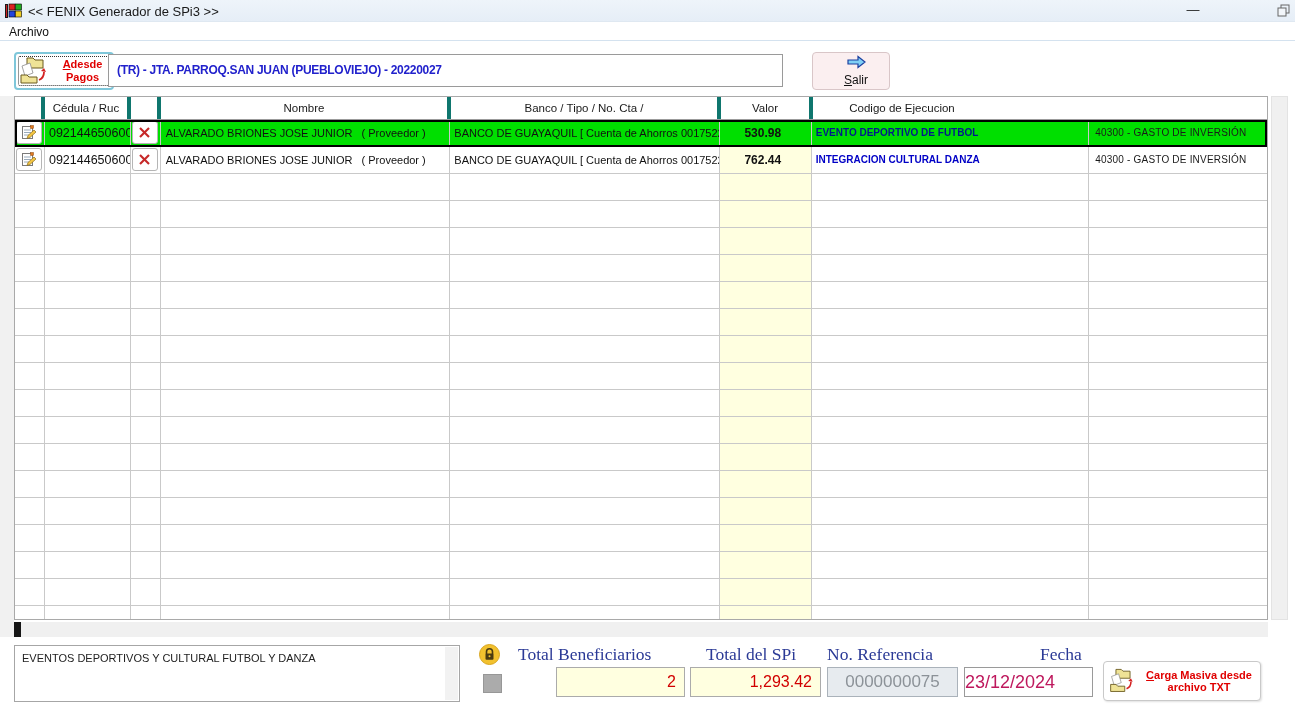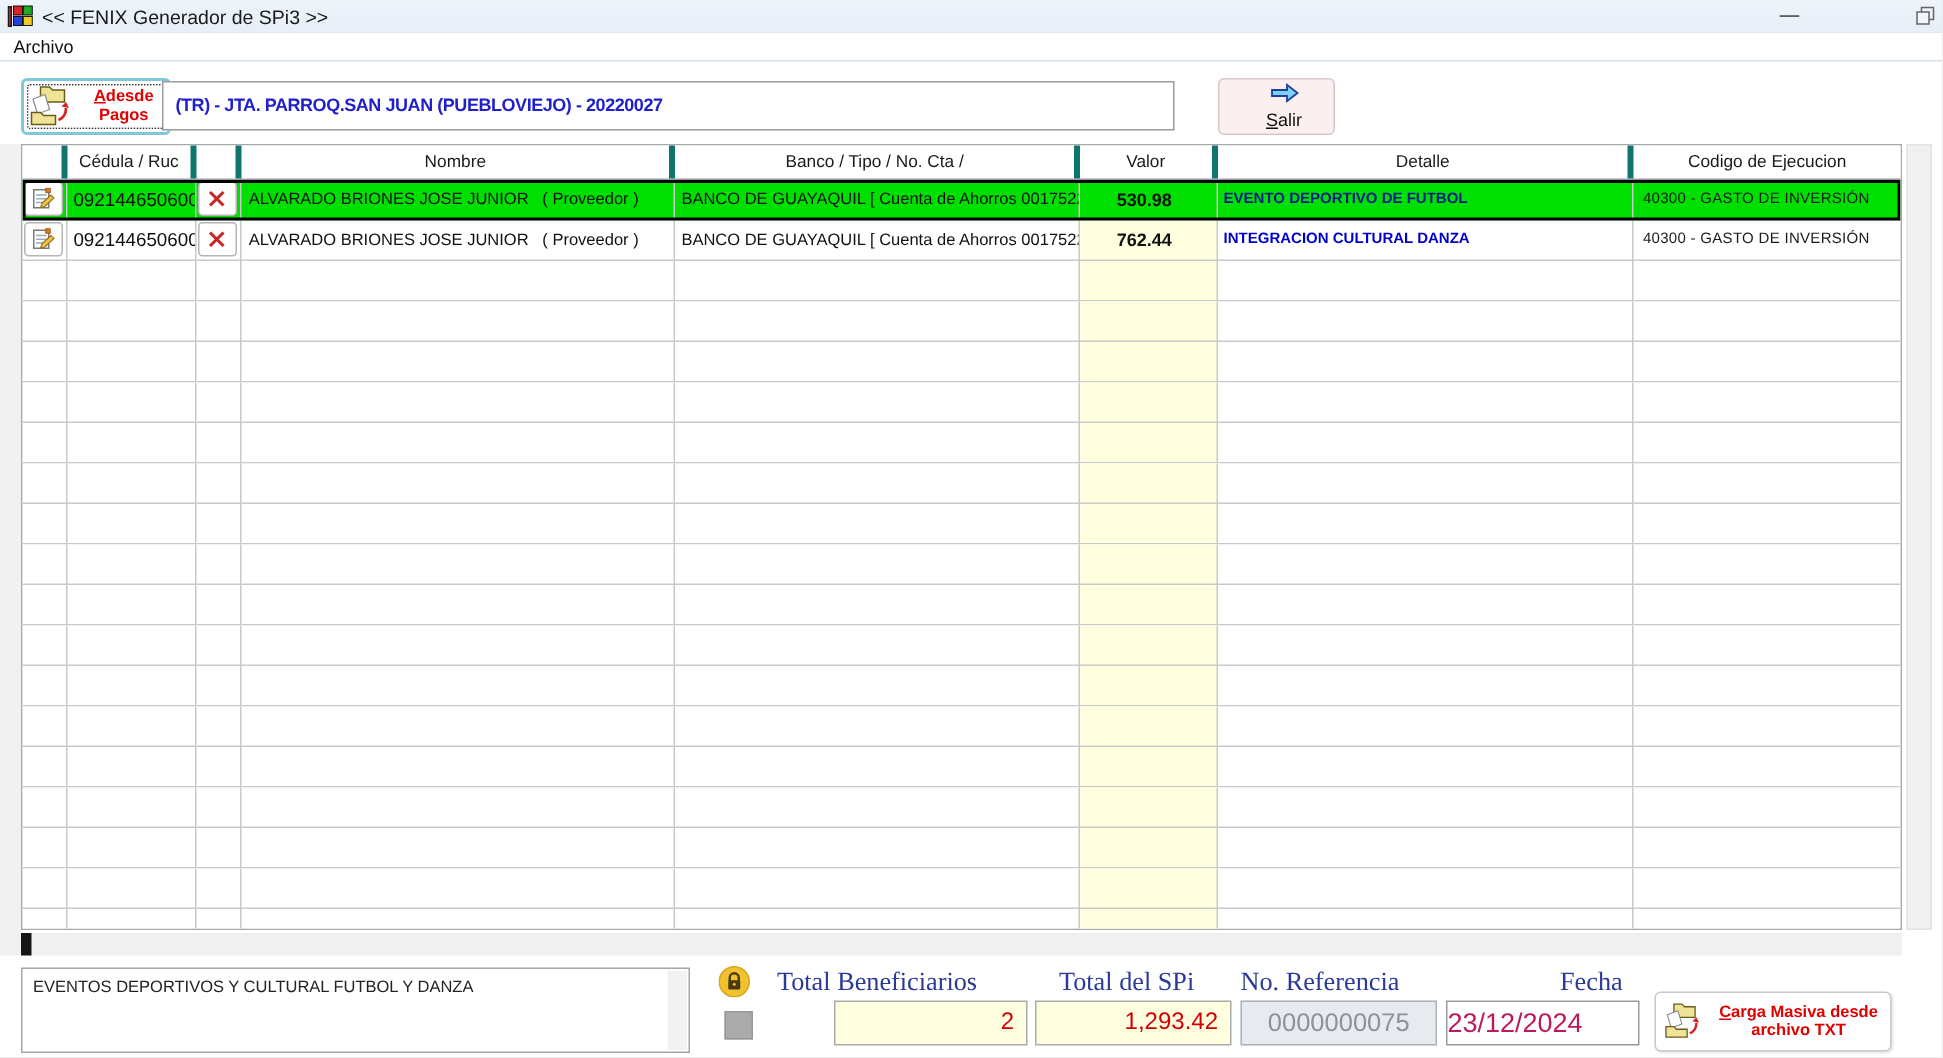--- a/index.html
+++ b/index.html
@@ -144,21 +144,20 @@
 
   <div class="strip-left"></div>
   <div id="grid">
     <div class="ghead">
         <div class="hcell c0"></div>
         <div class="hcell c1">Cédula / Ruc</div>
         <div class="hcell c2"></div>
         <div class="hcell c3">Nombre</div>
         <div class="hcell c4">Banco / Tipo / No. Cta /</div>
         <div class="hcell c5">Valor</div>
-        <div class="hcell c6">Detalle</div>
         <div class="hcell c7">Codigo de Ejecucion</div>
       </div>
     <div class="gbody">
         <div class="grow sel">
           <div class="gcell c0 edit"><button class="rowbtn"><svg width="16" height="15" viewBox="0 0 16 15">
                 <rect x="1.5" y="1.5" width="10" height="12" fill="#fff" stroke="#7a7a7a"></rect>
                 <rect x="9.5" y="0.5" width="3" height="3" fill="#e07820" stroke="#8a4a10" stroke-width="0.5"></rect>
                 <line x1="3" y1="5" x2="10" y2="5" stroke="#9ab" stroke-width="1"></line>
                 <line x1="3" y1="7.5" x2="10" y2="7.5" stroke="#9ab" stroke-width="1"></line>
                 <line x1="3" y1="10" x2="8" y2="10" stroke="#9ab" stroke-width="1"></line>

